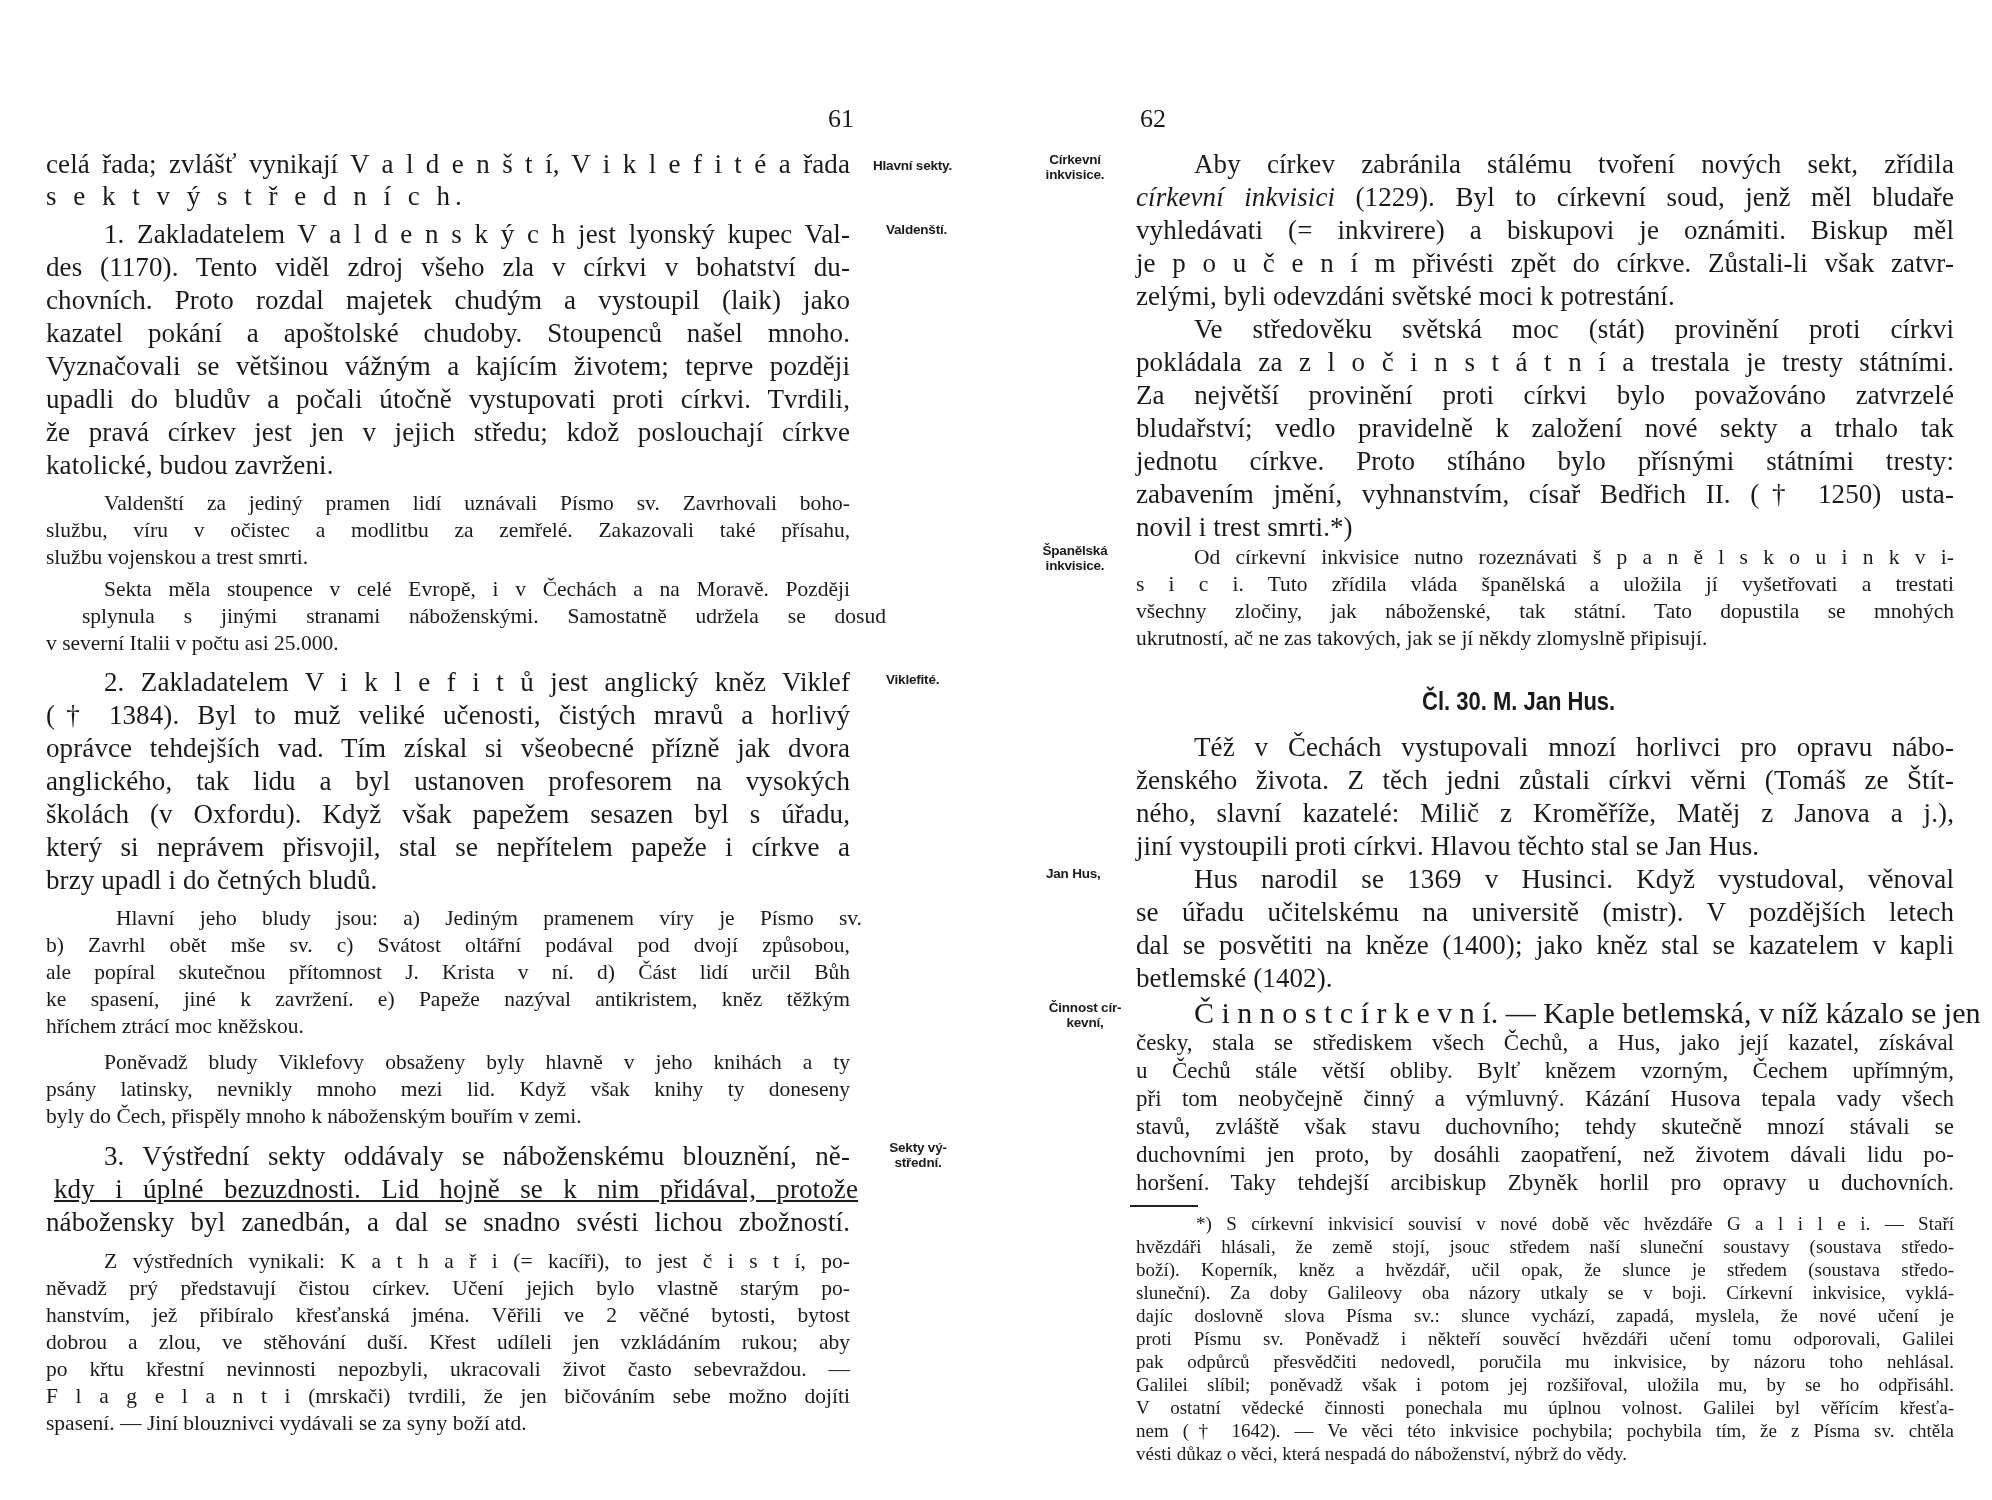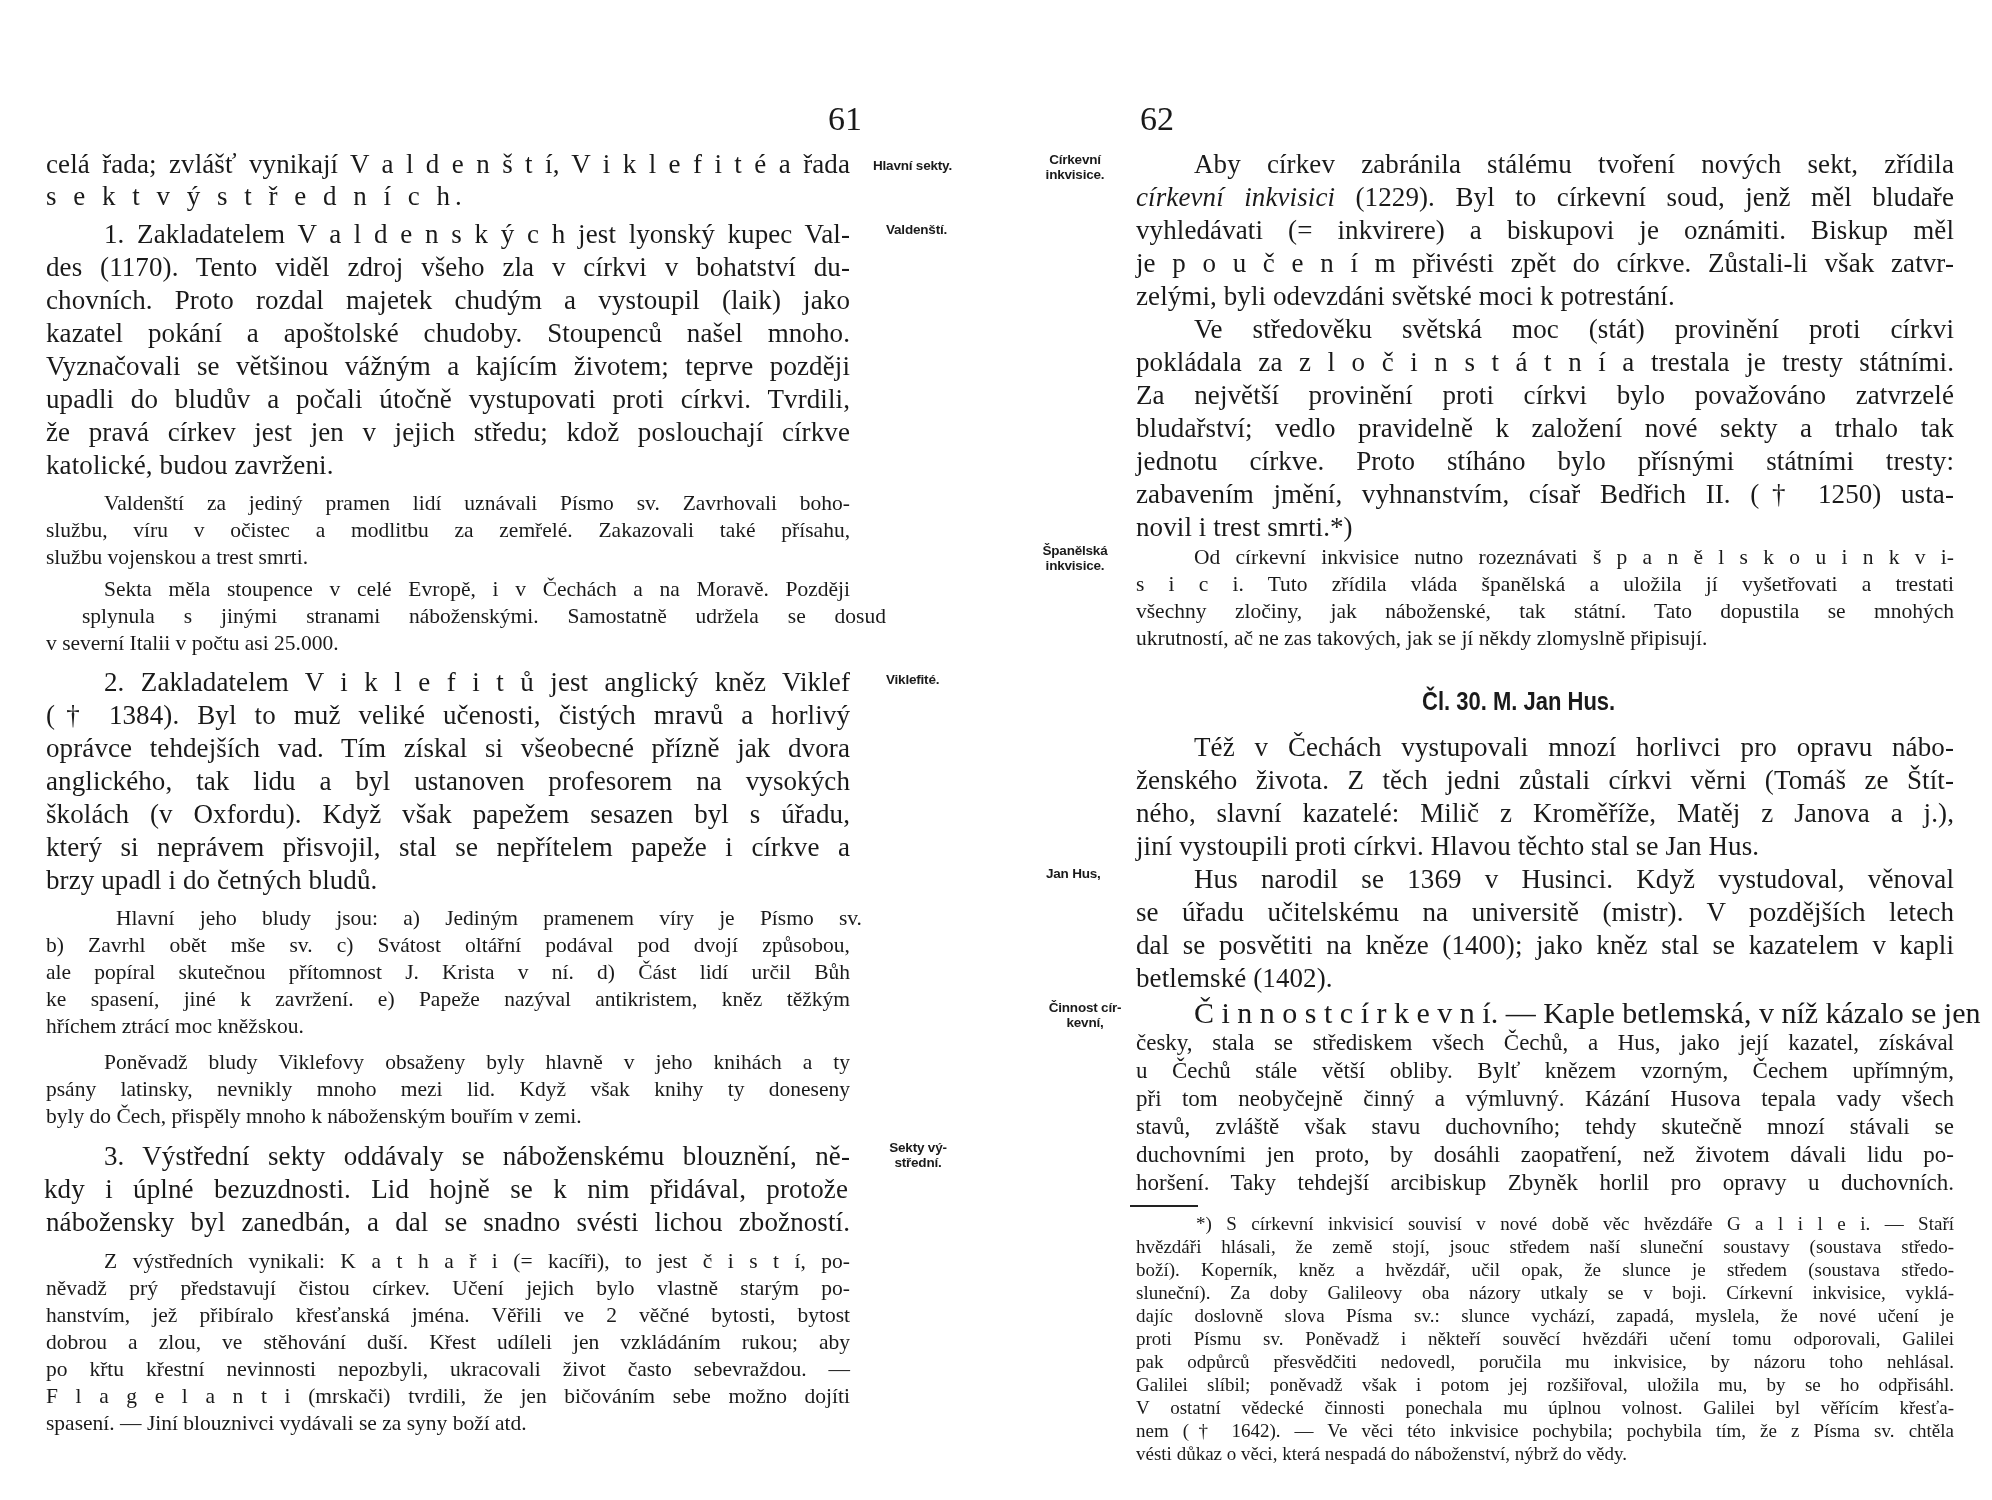--- a/index.html
+++ b/index.html
@@ -1,20 +1,20 @@
 <!DOCTYPE html>
 <html><head>
 <meta charset="utf-8">
 <style>
   html, body { margin:0; padding:0; background:#ffffff; }
   body { width:1992px; height:1500px; position:relative; overflow:hidden; color:#1a1a1a; font-family:"Liberation Serif","DejaVu Serif",serif; }
   .page { position:absolute; top:0; height:1500px; }
   .page-left { left:0; width:996px; }
   .page-right { left:996px; width:996px; }
-  .pnum { position:absolute; font-size:34px; line-height:30px; }
+  .pnum { position:absolute; font-size:26px; line-height:30px; }
   .ln { position:absolute; white-space:nowrap; font-size:27px; line-height:32px; letter-spacing:0.1px; }
   .sm { position:absolute; white-space:nowrap; font-size:21.5px; line-height:26px; }
   .fn { position:absolute; white-space:nowrap; font-size:19px; line-height:23px; }
   .just { text-align-last: justify; text-align: justify; display:block; }
   .mnote { position:absolute; font-family:"Liberation Sans","DejaVu Sans",sans-serif; font-weight:bold; font-size:13.5px; line-height:15px; letter-spacing:-0.2px; }
   .mnote.c { text-align:center; }
   .heading { position:absolute; font-family:"Liberation Sans","DejaVu Sans",sans-serif; font-weight:bold; font-size:25px; line-height:30px; transform:scaleX(0.88); transform-origin:left top; }
   .rule { position:absolute; height:2px; background:#222; }
 </style>
 </head>
@@ -75,21 +75,21 @@
     <div class="sm" style="left:46px;top:1013px;">hříchem ztrácí moc kněžskou.</div>
   </div>
   <div>
     <div class="sm just" style="left:104px;top:1049px;width:746px;">Poněvadž bludy Viklefovy obsaženy byly hlavně v jeho knihách a ty</div>
     <div class="sm just" style="left:46px;top:1076px;width:804px;">psány latinsky, nevnikly mnoho mezi lid. Když však knihy ty doneseny</div>
     <div class="sm" style="left:46px;top:1103px;">byly do Čech, přispěly mnoho k náboženským bouřím v zemi.</div>
   </div>
 
   <div>
     <div class="ln just" style="left:104px;top:1140px;width:746px;">3. Výstřední sekty oddávaly se náboženskému blouznění, ně-</div>
-    <div class="ln just" style="left:44px;top:1173px;width:804px;">kdy i úplné bezuzdnosti. Lid hojně se k nim přidával, protože</div>
+    <div class="ln just" style="left:54px;top:1173px;width:804px;text-decoration:underline;">kdy i úplné bezuzdnosti. Lid hojně se k nim přidával, protože</div>
     <div class="ln just" style="left:46px;top:1206px;width:804px;">nábožensky byl zanedbán, a dal se snadno svésti lichou zbožností.</div>
   </div>
 
   <div>
     <div class="sm just" style="left:104px;top:1248px;width:746px;">Z výstředních vynikali: K a t h a ř i (= kacíři), to jest č i s t í, po-</div>
     <div class="sm just" style="left:46px;top:1275px;width:804px;">něvadž prý představují čistou církev. Učení jejich bylo vlastně starým po-</div>
     <div class="sm just" style="left:46px;top:1302px;width:804px;">hanstvím, jež přibíralo křesťanská jména. Věřili ve 2 věčné bytosti, bytost</div>
     <div class="sm just" style="left:46px;top:1329px;width:804px;">dobrou a zlou, ve stěhování duší. Křest udíleli jen vzkládáním rukou; aby</div>
     <div class="sm just" style="left:46px;top:1356px;width:804px;">po křtu křestní nevinnosti nepozbyli, ukracovali život často sebevraždou. —</div>
     <div class="sm just" style="left:46px;top:1383px;width:804px;">F l a g e l a n t i (mrskači) tvrdili, že jen bičováním sebe možno dojíti</div>

